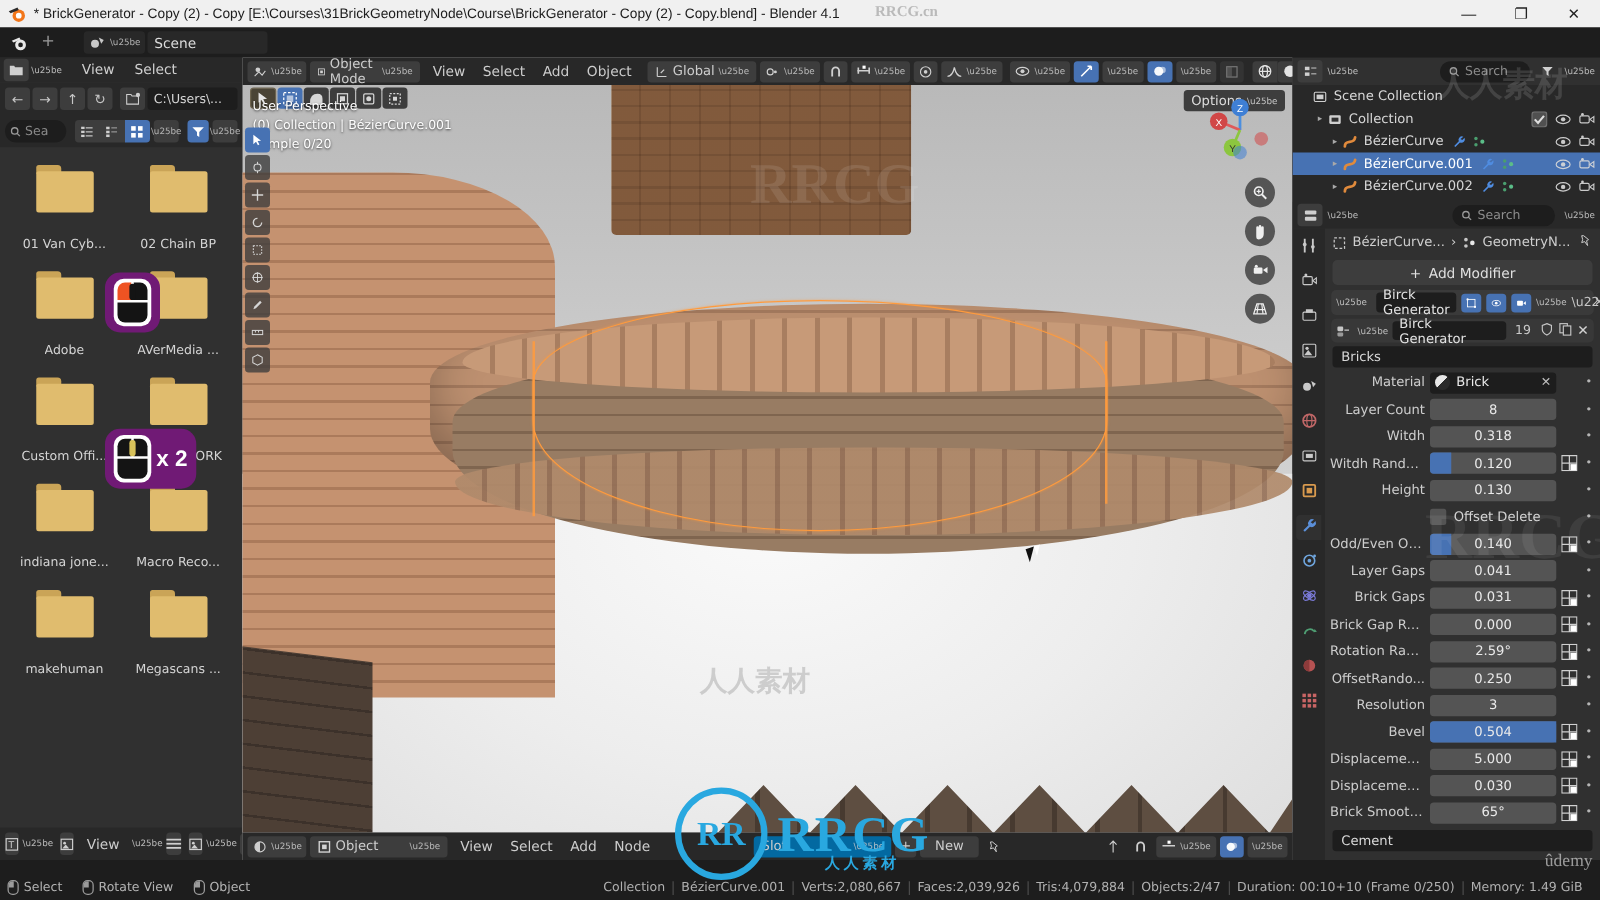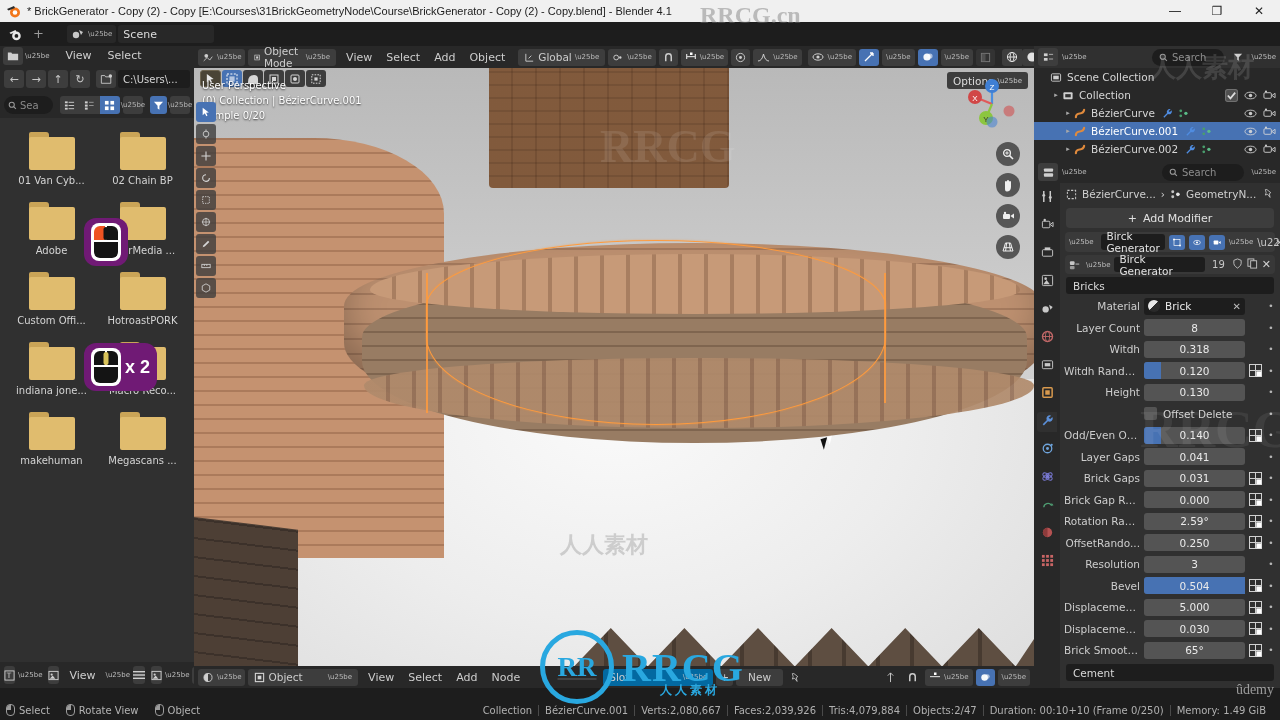--- a/index.html
+++ b/index.html
@@ -55,21 +55,21 @@
   .fb-body { position:absolute; left:0; top:72px; right:0; bottom:28px; background:#303030;
      padding:14px 6px 0 6px; }
   .fgrid { display:grid; grid-template-columns:1fr 1fr; row-gap:16px; }
   .fcell { display:flex; flex-direction:column; align-items:center; gap:3px; }
   .folder-ico { width:50px; height:40px; position:relative; }
   .folder-ico .tab { position:absolute; left:2px; top:0; width:20px; height:7px;
      background:#caa457; border-radius:2px 3px 0 0; }
   .folder-ico .body { position:absolute; left:2px; top:5px; width:46px; height:33px;
      background:#e0bc6e; border-radius:2px; }
   .fname { font-size:10px; color:#d4d4d4; max-width:88px; white-space:nowrap;
-     overflow:hidden; text-overflow:ellipsis; text-align:center; }
+     overflow:hidden; text-overflow:ellipsis; text-align:center;margin-top:15px; }
   .fb-footer { position:absolute; left:0; bottom:0; width:100%; height:26px; background:#282828;
      display:flex; align-items:center; gap:3px; padding:0 4px; }
 
   
   .mouse-badge { position:absolute; background:#701a75; border-radius:12px; display:flex;
      align-items:center; padding:5px 7px; gap:4px; z-index:40; }
   .mouse-glyph { width:30px; height:38px; background:#fff; border-radius:8px; position:relative; }
   .mouse-glyph .mleft { position:absolute; left:3px; top:3px; width:11px; height:14px;
      border-radius:6px 0 0 0; }
   .mouse-glyph .mright { position:absolute; right:3px; top:3px; width:11px; height:14px;
@@ -178,21 +178,21 @@
   .sb-right { margin-left:auto; display:flex; align-items:center; padding-right:8px;
      color:#b0b0b0; white-space:nowrap; }
   .sb-right span { padding:0 6px; border-left:1px solid #4a4a4a; }
   .sb-right span:first-child { border-left:none; }
 
   
   .wm { position:absolute; pointer-events:none; color:rgba(255,255,255,.13);
      font-family:"Liberation Serif", serif; font-weight:bold; z-index:30; }
   .wm-center { left:540px; top:630px; display:flex; align-items:center; gap:8px; z-index:31; }
   .wm-circle { width:74px; height:74px; border-radius:50%; border:5px solid #29a8e0;
-     display:flex; align-items:center; justify-content:center;text-decoration:underline; }
+     display:flex; align-items:center; justify-content:center; }
   .wm-inner { color:#29a8e0; font-size:27px; font-weight:bold; font-family:"Liberation Serif",serif; }
   .wm-rrcg { color:#29a8e0; font-size:40px; font-weight:bold; font-family:"Liberation Serif",serif;
      letter-spacing:1px; }
   .wm-sub { position:absolute; left:120px; top:52px; color:#29a8e0; font-size:12px; letter-spacing:3px; }
   .udemy { position:absolute; right:6px; bottom:22px; color:rgba(255,255,255,.55); font-size:14px;
      font-family:"Liberation Serif", serif; z-index:32; }
 
   
   .cursor { position:absolute; z-index:60; width:0; height:0;
      border-left:7px solid #111; border-bottom:11px solid transparent; transform:rotate(-18deg); }
@@ -1399,21 +1399,21 @@
         <span>BézierCurve.001</span>
         <span>Verts:2,080,667</span>
         <span>Faces:2,039,926</span>
         <span>Tris:4,079,884</span>
         <span>Objects:2/47</span>
         <span>Duration: 00:10+10 (Frame 0/250)</span>
         <span>Memory: 1.49 GiB</span>
       </div>
   </div>
 
-  <div class="wm" style="left:700px; top:2px; font-size:24px; color:rgba(120,120,120,.45);">RRCG.cn</div>
+  <div class="wm" style="left:700px; top:2px; font-size:12px; color:rgba(120,120,120,.45);">RRCG.cn</div>
   <div class="wm" style="left:1150px; top:50px; font-size:26px;">人人素材</div>
   <div class="wm" style="left:600px; top:120px; font-size:46px; color:rgba(255,255,255,.10);">RRCG</div>
   <div class="wm" style="left:1140px; top:400px; font-size:52px; color:rgba(255,255,255,.07);">RRCG</div>
   <div class="wm" style="left:560px; top:530px; font-size:22px; color:rgba(120,120,120,.30);">人人素材</div>
 
   <div class="wm wm-center">
     <div class="wm-circle">
       <div class="wm-inner">RR</div>
     </div>
     <div class="wm-rrcg">RRCG</div>

